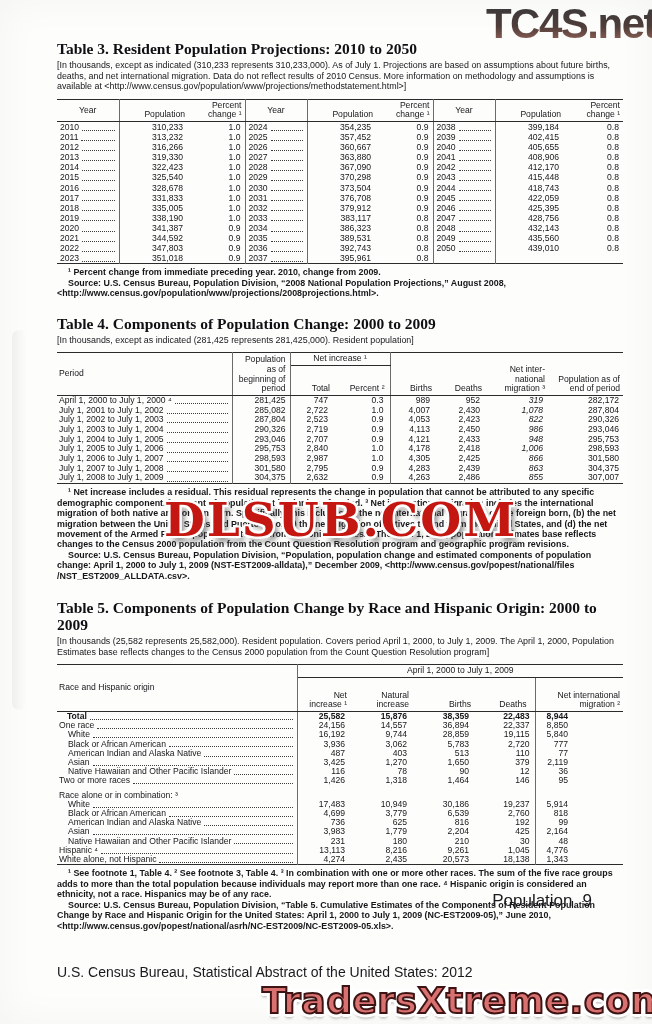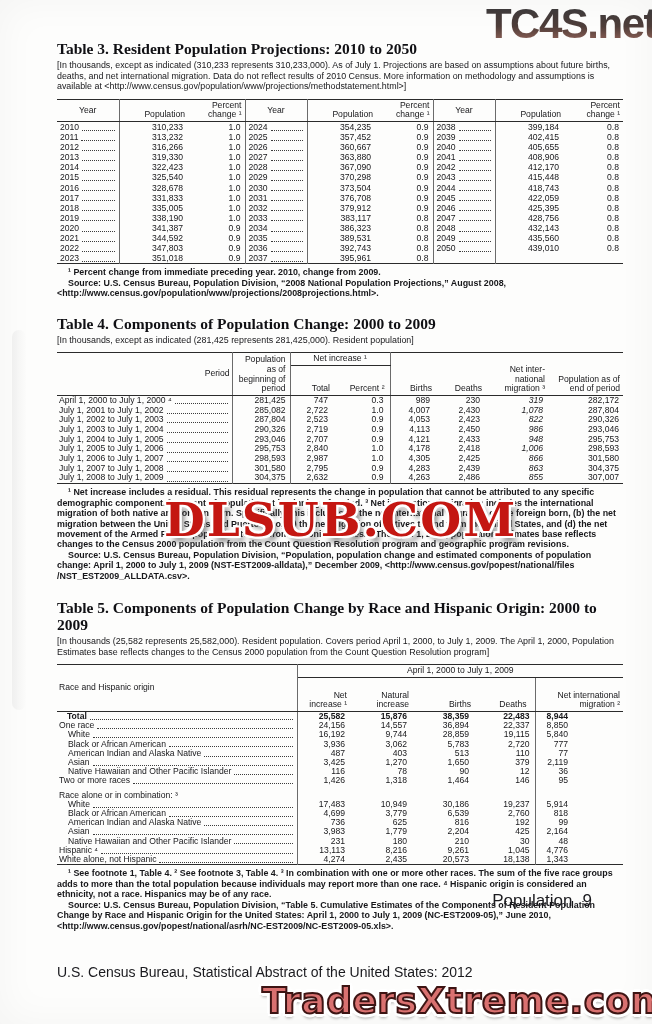--- a/index.html
+++ b/index.html
@@ -41,21 +41,21 @@
   .t3 tbody td { line-height:10.1px; vertical-align:bottom; }
   .t3 .h-year { text-align:center; vertical-align:middle; }
   .t3 .h-pop { text-align:right; padding-right:12px; }
   .t3 .h-pct { text-align:right; padding-right:3px; }
   .t3 td.pop { padding-right:14px;margin-left:42px; }
   .t3 td.pct { padding-right:4px; }
   .t3 td.yr  { padding-left:3px; }
 
   
   .t4 tbody td { line-height:9.7px; vertical-align:bottom; }
-  .t4 .h-period { text-align:right; vertical-align:middle; }
+  .t4 .h-period { text-align:left; vertical-align:middle; }
   .t4 .h-begin { text-align:right; padding-right:4px; }
   .t4 .h-netinc { text-align:center; }
   .t4 .h-total { text-align:right; padding-right:14px; height:30px; }
   .t4 .h-pct { text-align:right; padding-right:5px; }
   .t4 .h-births, .t4 .h-deaths { text-align:right; padding-right:12px; }
   .t4 .h-migr { text-align:right; padding-right:6px; }
   .t4 .h-end { text-align:right; padding-right:3px; }
   .t4 td.c-begin { padding-right:4px; }
   .t4 td.c-total { padding-right:16px; }
   .t4 td.c-pct { padding-right:6px; }
@@ -567,21 +567,21 @@
             <td class="vr">
                 <div class="lw">
                   <span class="lbl">April 1, 2000 to July 1, 2000 ⁴</span>
                   <span class="lead"></span>
                 </div>
               </td>
             <td class="num c-begin vr">281,425</td>
             <td class="num c-total">747</td>
             <td class="num c-pct vr">0.3</td>
             <td class="num c-births">989</td>
-            <td class="num c-deaths">230</td>
+            <td class="num c-deaths">952</td>
             <td class="num c-migr">319</td>
             <td class="num c-end">282,172</td>
           </tr>
             <tr>
             <td class="vr">
                 <div class="lw">
                   <span class="lbl">July 1, 2001 to July 1, 2002</span>
                   <span class="lead"></span>
                 </div>
               </td>

